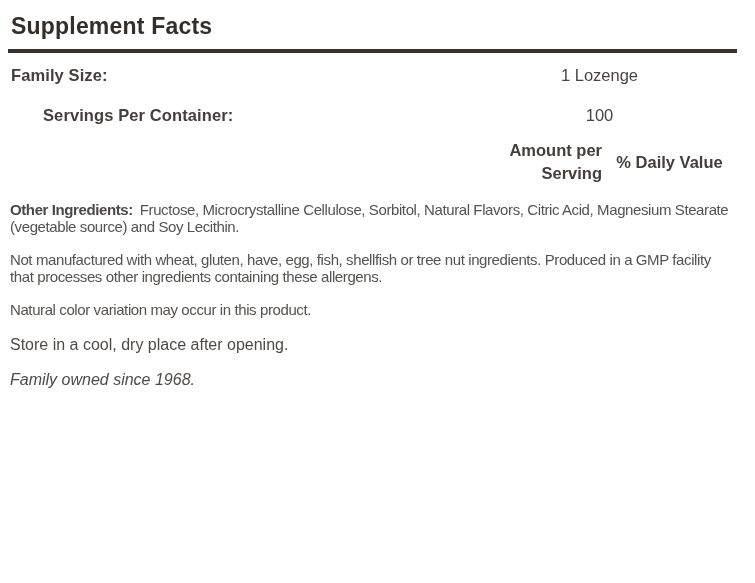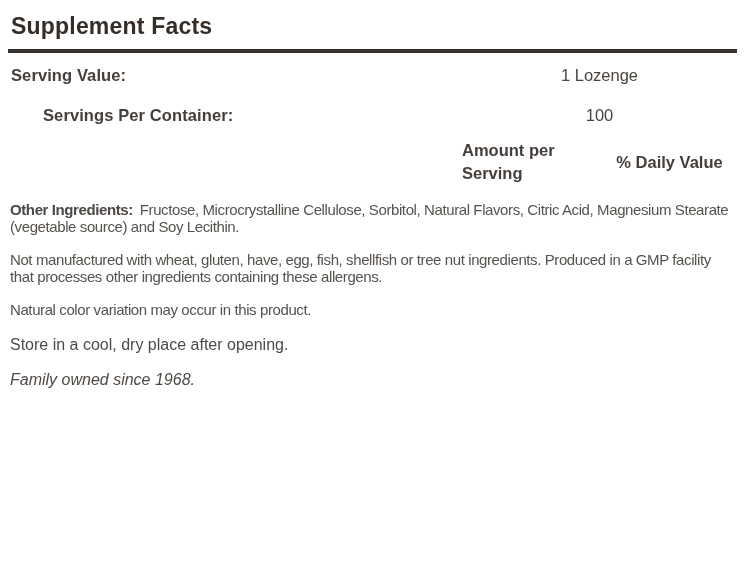--- a/index.html
+++ b/index.html
@@ -50,21 +50,21 @@
     font-weight: 400;
     color: #4a4440;
   }
   .head-row {
     display: flex;
     justify-content: flex-end;
     align-items: center;
     margin-top: 14px;
     margin-bottom: 9px;
   }
-  .col-amount { width: 140px; text-align: left; }
+  .col-amount { width: 140px; text-align: right; }
   .col-dv     { width: 135px; text-align: center; }
   .head-cell {
     font-size: 16.5px;
     font-weight: 700;
     color: #453e3a;
     line-height: 23px;
   }
   .nowrap { white-space: nowrap; }
   .nutrient-section {
     border-top: 4px solid #38302b;
@@ -117,21 +117,21 @@
 </head>
 <body>
 
 <div class="panel">
 
   <h1 class="title">Supplement Facts</h1>
 
   <div class="rule"></div>
 
   <div class="serving-row">
-    <span class="srv-label">Serving Value:</span>
+    <span class="srv-label">Family Size:</span>
     <span class="srv-value">1 Lozenge</span>
   </div>
 
   <div class="serving-row">
     <span class="srv-label">Servings Per Container:</span>
     <span class="srv-value">100</span>
   </div>
 
   <div class="head-row">
     <div class="col-amount head-cell">Amount per Serving</div>

